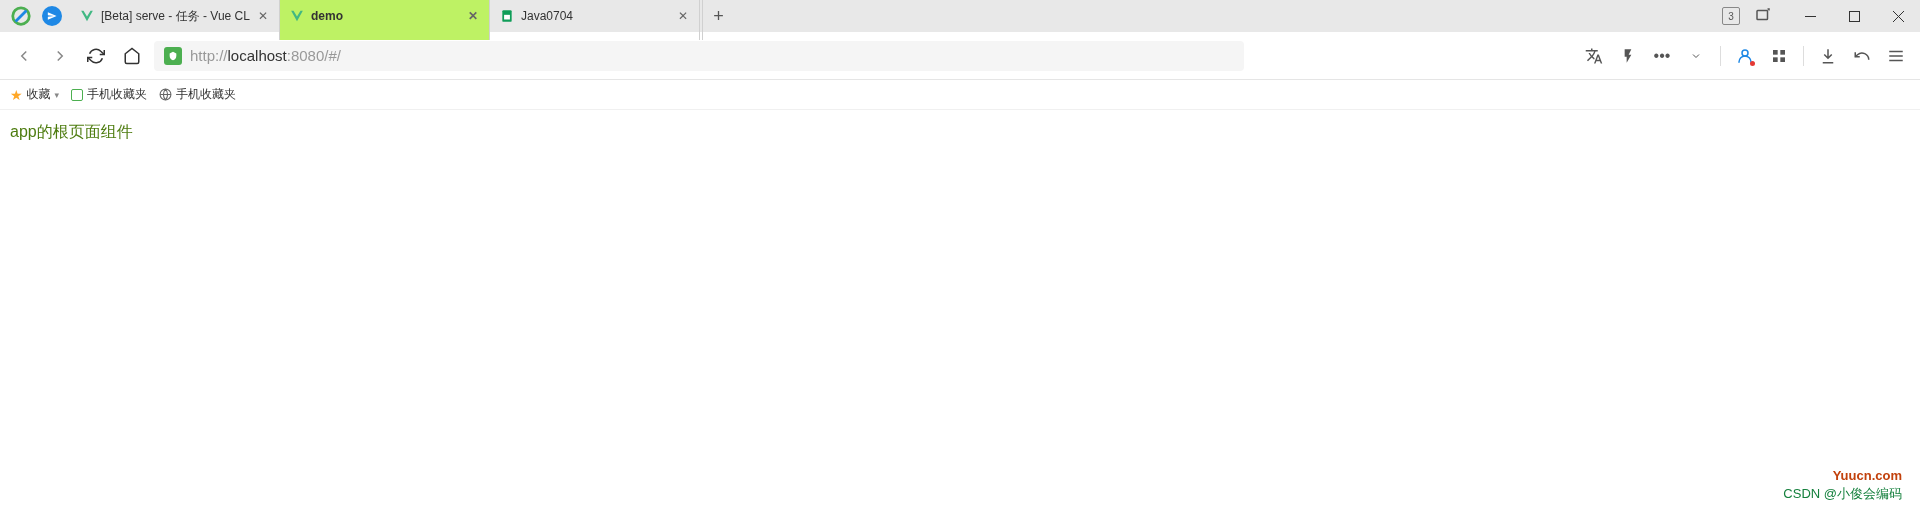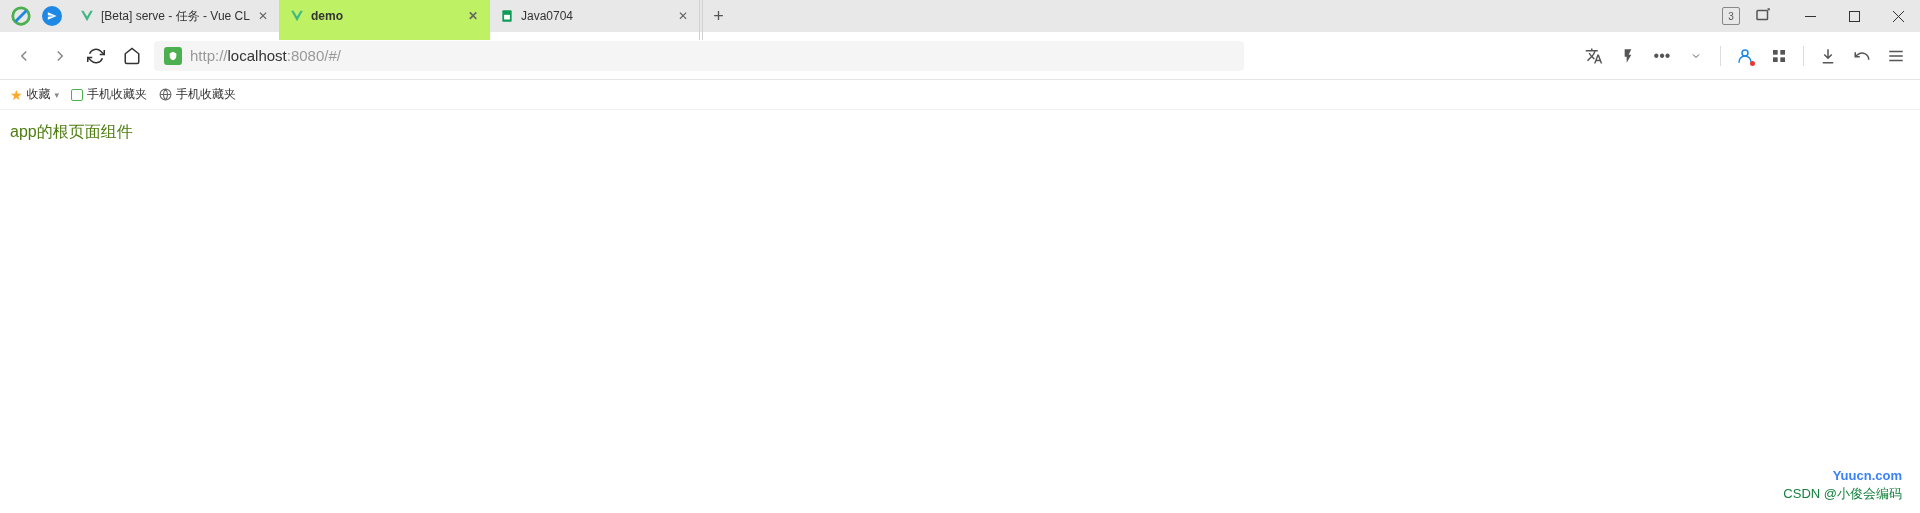--- a/index.html
+++ b/index.html
@@ -45,21 +45,21 @@
     .bookmarks { height: 30px; background: #fff; display: flex; align-items: center; padding: 0 10px; gap: 12px; font-size: 12px; border-bottom: 1px solid #f0f0f0; }
     .bm-item { display: flex; align-items: center; gap: 4px; color: #333; cursor: pointer; }
     .star-yellow { color: #ffa726; font-size: 14px; }
     .chevron-small { font-size: 9px; color: #888; }
     .bm-icon-green { width: 12px; height: 12px; border: 1.5px solid #4caf50; border-radius: 2px; }
     .bm-icon-grey { width: 13px; height: 13px; display: flex; align-items: center; justify-content: center; color: #666; }
     
     .content { padding: 12px 10px; font-size: 16px; color: #4d7c0f; }
     
     .watermark { position: absolute; bottom: 10px; right: 18px; font-size: 13px; color: #15803d; }
-    .watermark-red { position: absolute; bottom: 30px; right: 18px; font-size: 13px; color: #3b82f6; font-weight: bold; }
+    .watermark-red { position: absolute; bottom: 30px; right: 18px; font-size: 13px; color: #c2410c; font-weight: bold; }
   </style>
 </head>
 <body>
 
 <div class="titlebar">
   <div class="browser-icons">
     <span class="e-icon">
       <svg viewBox="0 0 24 24" width="22" height="22">
           <circle cx="12" cy="12" r="9" fill="none" stroke="#4caf50" stroke-width="3"></circle>
           <path d="M18 6 L6 18" stroke="#1e88e5" stroke-width="3"></path>

